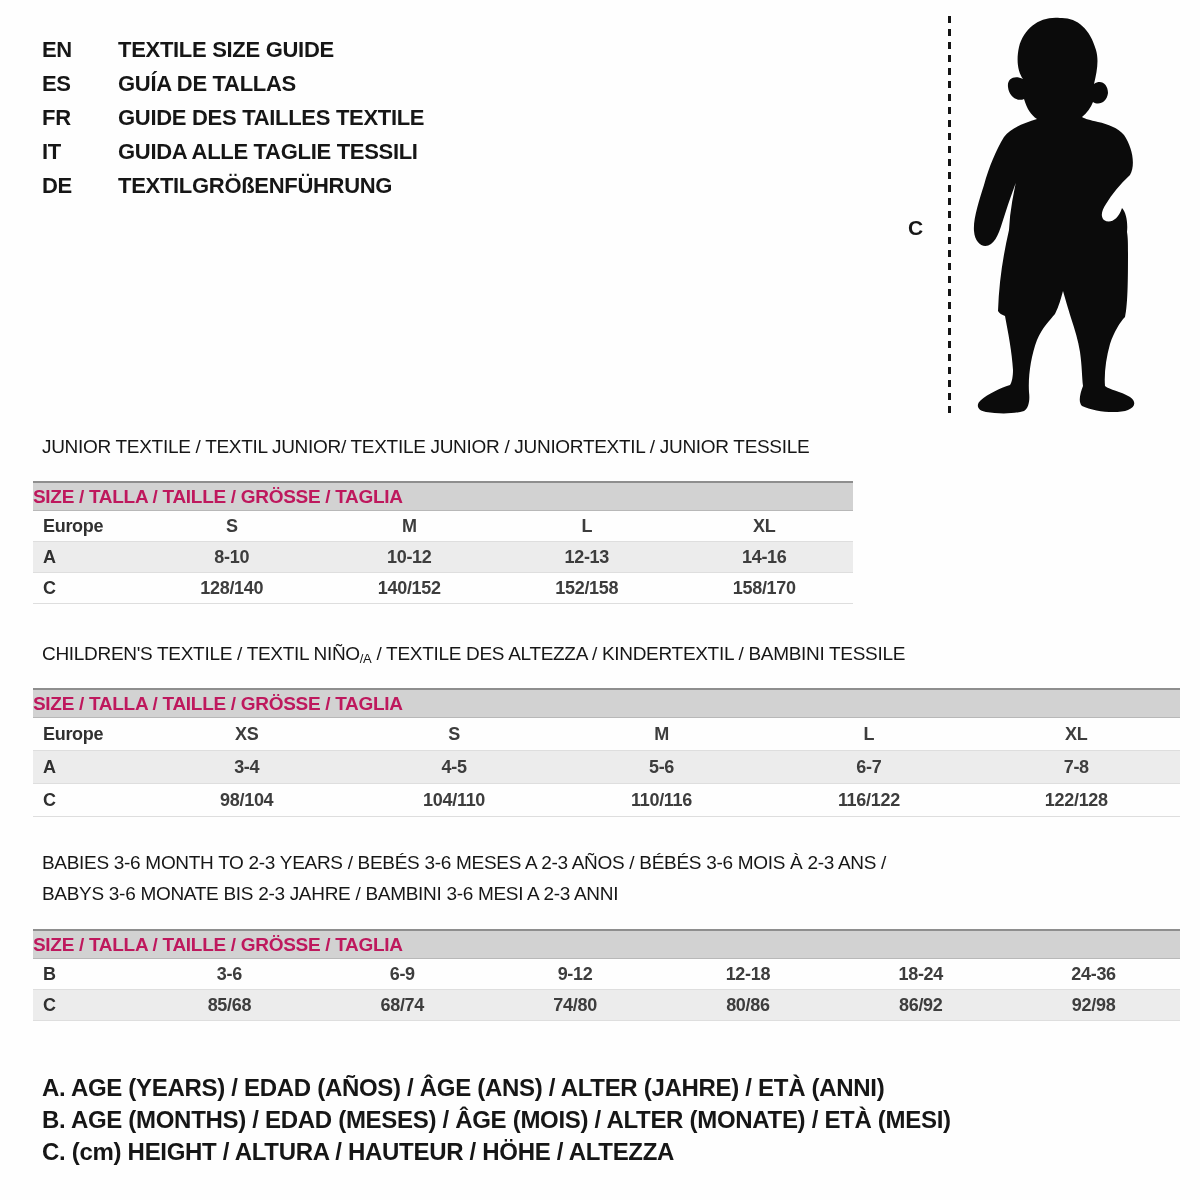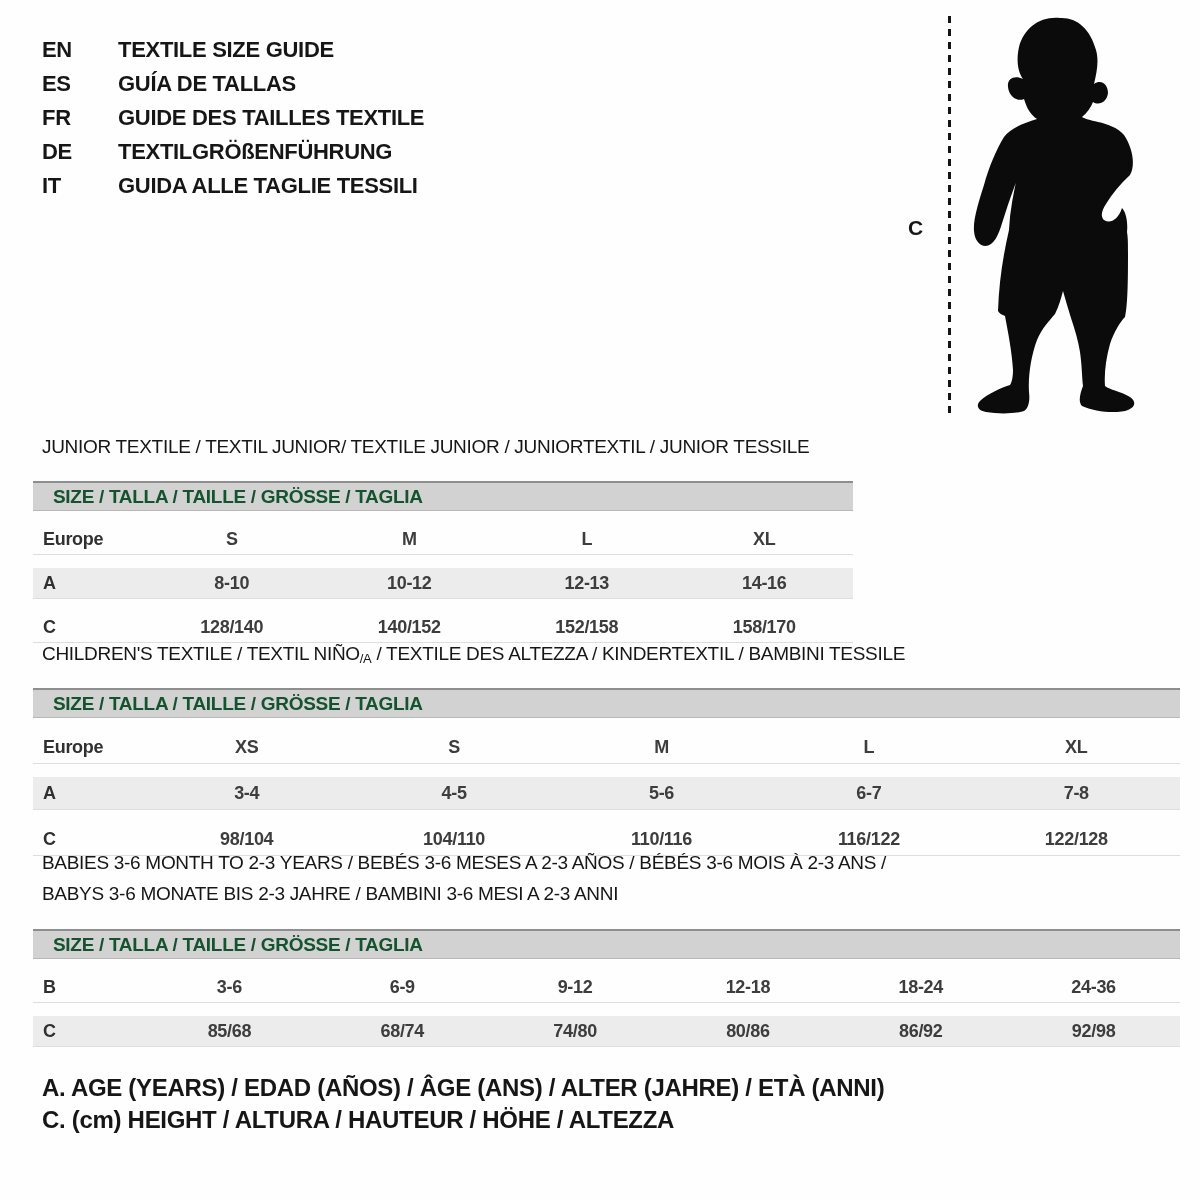--- a/index.html
+++ b/index.html
@@ -81,37 +81,36 @@
     position: absolute;
     left: 33px;
   }
   .size-bar {
     height: 30px;
     background: var(--bar-bg, #d2d2d2);
     border-top: 2px solid var(--bar-border, #8e8e8e);
     border-bottom: 1px solid #b8b8b8;
     display: flex;
     align-items: center;
-    padding-left: 20px;
+    padding-left: 0;
     font-size: 19px;
     font-weight: bold;
     font-stretch: condensed;
     letter-spacing: -0.3px;
-    color: #14532d;
+    color: #be185d;
   }
   .t-row {
     display: grid;
     align-items: center;
     border-bottom: 1px solid #dedede;
     color: var(--cell-ink, #3d3d3d);
     font-size: 18px;
     font-weight: bold;
     font-stretch: condensed;
     letter-spacing: -0.3px;
-    margin-top: 13px;
   }
   .t-row:nth-of-type(odd) { background: var(--row-alt, #ececec); } 
   .t1 .t-row { height: 31px; grid-template-columns: 110px repeat(4, 1fr); }
   .t2 .t-row { height: 33px; grid-template-columns: 110px repeat(5, 1fr); }
   .t3 .t-row { height: 31px; grid-template-columns: 110px repeat(6, 1fr); }
   
   .t-row.shade { background: var(--row-alt, #ececec); }
   .t-row.plain { background: transparent; }
   .cell-label { text-align: left; padding-left: 10px; color: #303030; }
   .cell-val { text-align: center; }
@@ -141,26 +140,26 @@
     </div>
     <div class="lang-row">
       <span class="lang-code">ES</span>
       <span class="lang-title">GUÍA DE TALLAS</span>
     </div>
     <div class="lang-row">
       <span class="lang-code">FR</span>
       <span class="lang-title">GUIDE DES TAILLES TEXTILE</span>
     </div>
     <div class="lang-row">
+      <span class="lang-code">IT</span>
+      <span class="lang-title">GUIDA ALLE TAGLIE TESSILI</span>
+    </div>
+    <div class="lang-row">
       <span class="lang-code">DE</span>
       <span class="lang-title">TEXTILGRÖßENFÜHRUNG</span>
-    </div>
-    <div class="lang-row">
-      <span class="lang-code">IT</span>
-      <span class="lang-title">GUIDA ALLE TAGLIE TESSILI</span>
     </div>
   </div>
 
   <div class="dash-line"></div>
   <div class="figure-label">C</div>
   <svg class="silhouette" viewBox="0 0 190 402" xmlns="http://www.w3.org/2000/svg" aria-hidden="true">
     <path fill="#0b0b0b" d="M102 4
       C 82 2 66 14 61 33
       C 58 47 60 58 65 65
       C 57 61 49 64 50 73
@@ -291,16 +290,17 @@
       <span class="cell-val">68/74</span>
       <span class="cell-val">74/80</span>
       <span class="cell-val">80/86</span>
       <span class="cell-val">86/92</span>
       <span class="cell-val">92/98</span>
     </div>
   </div>
 
   <div class="notes">
     <div>A. AGE (YEARS) / EDAD (AÑOS) / ÂGE (ANS) / ALTER (JAHRE) / ETÀ (ANNI)</div>
+    <div>B. AGE (MONTHS) / EDAD (MESES) / ÂGE (MOIS) / ALTER (MONATE) / ETÀ (MESI)</div>
     <div>C. (cm) HEIGHT / ALTURA / HAUTEUR / HÖHE / ALTEZZA</div>
   </div>
 
 </div>
 
 </body></html>

